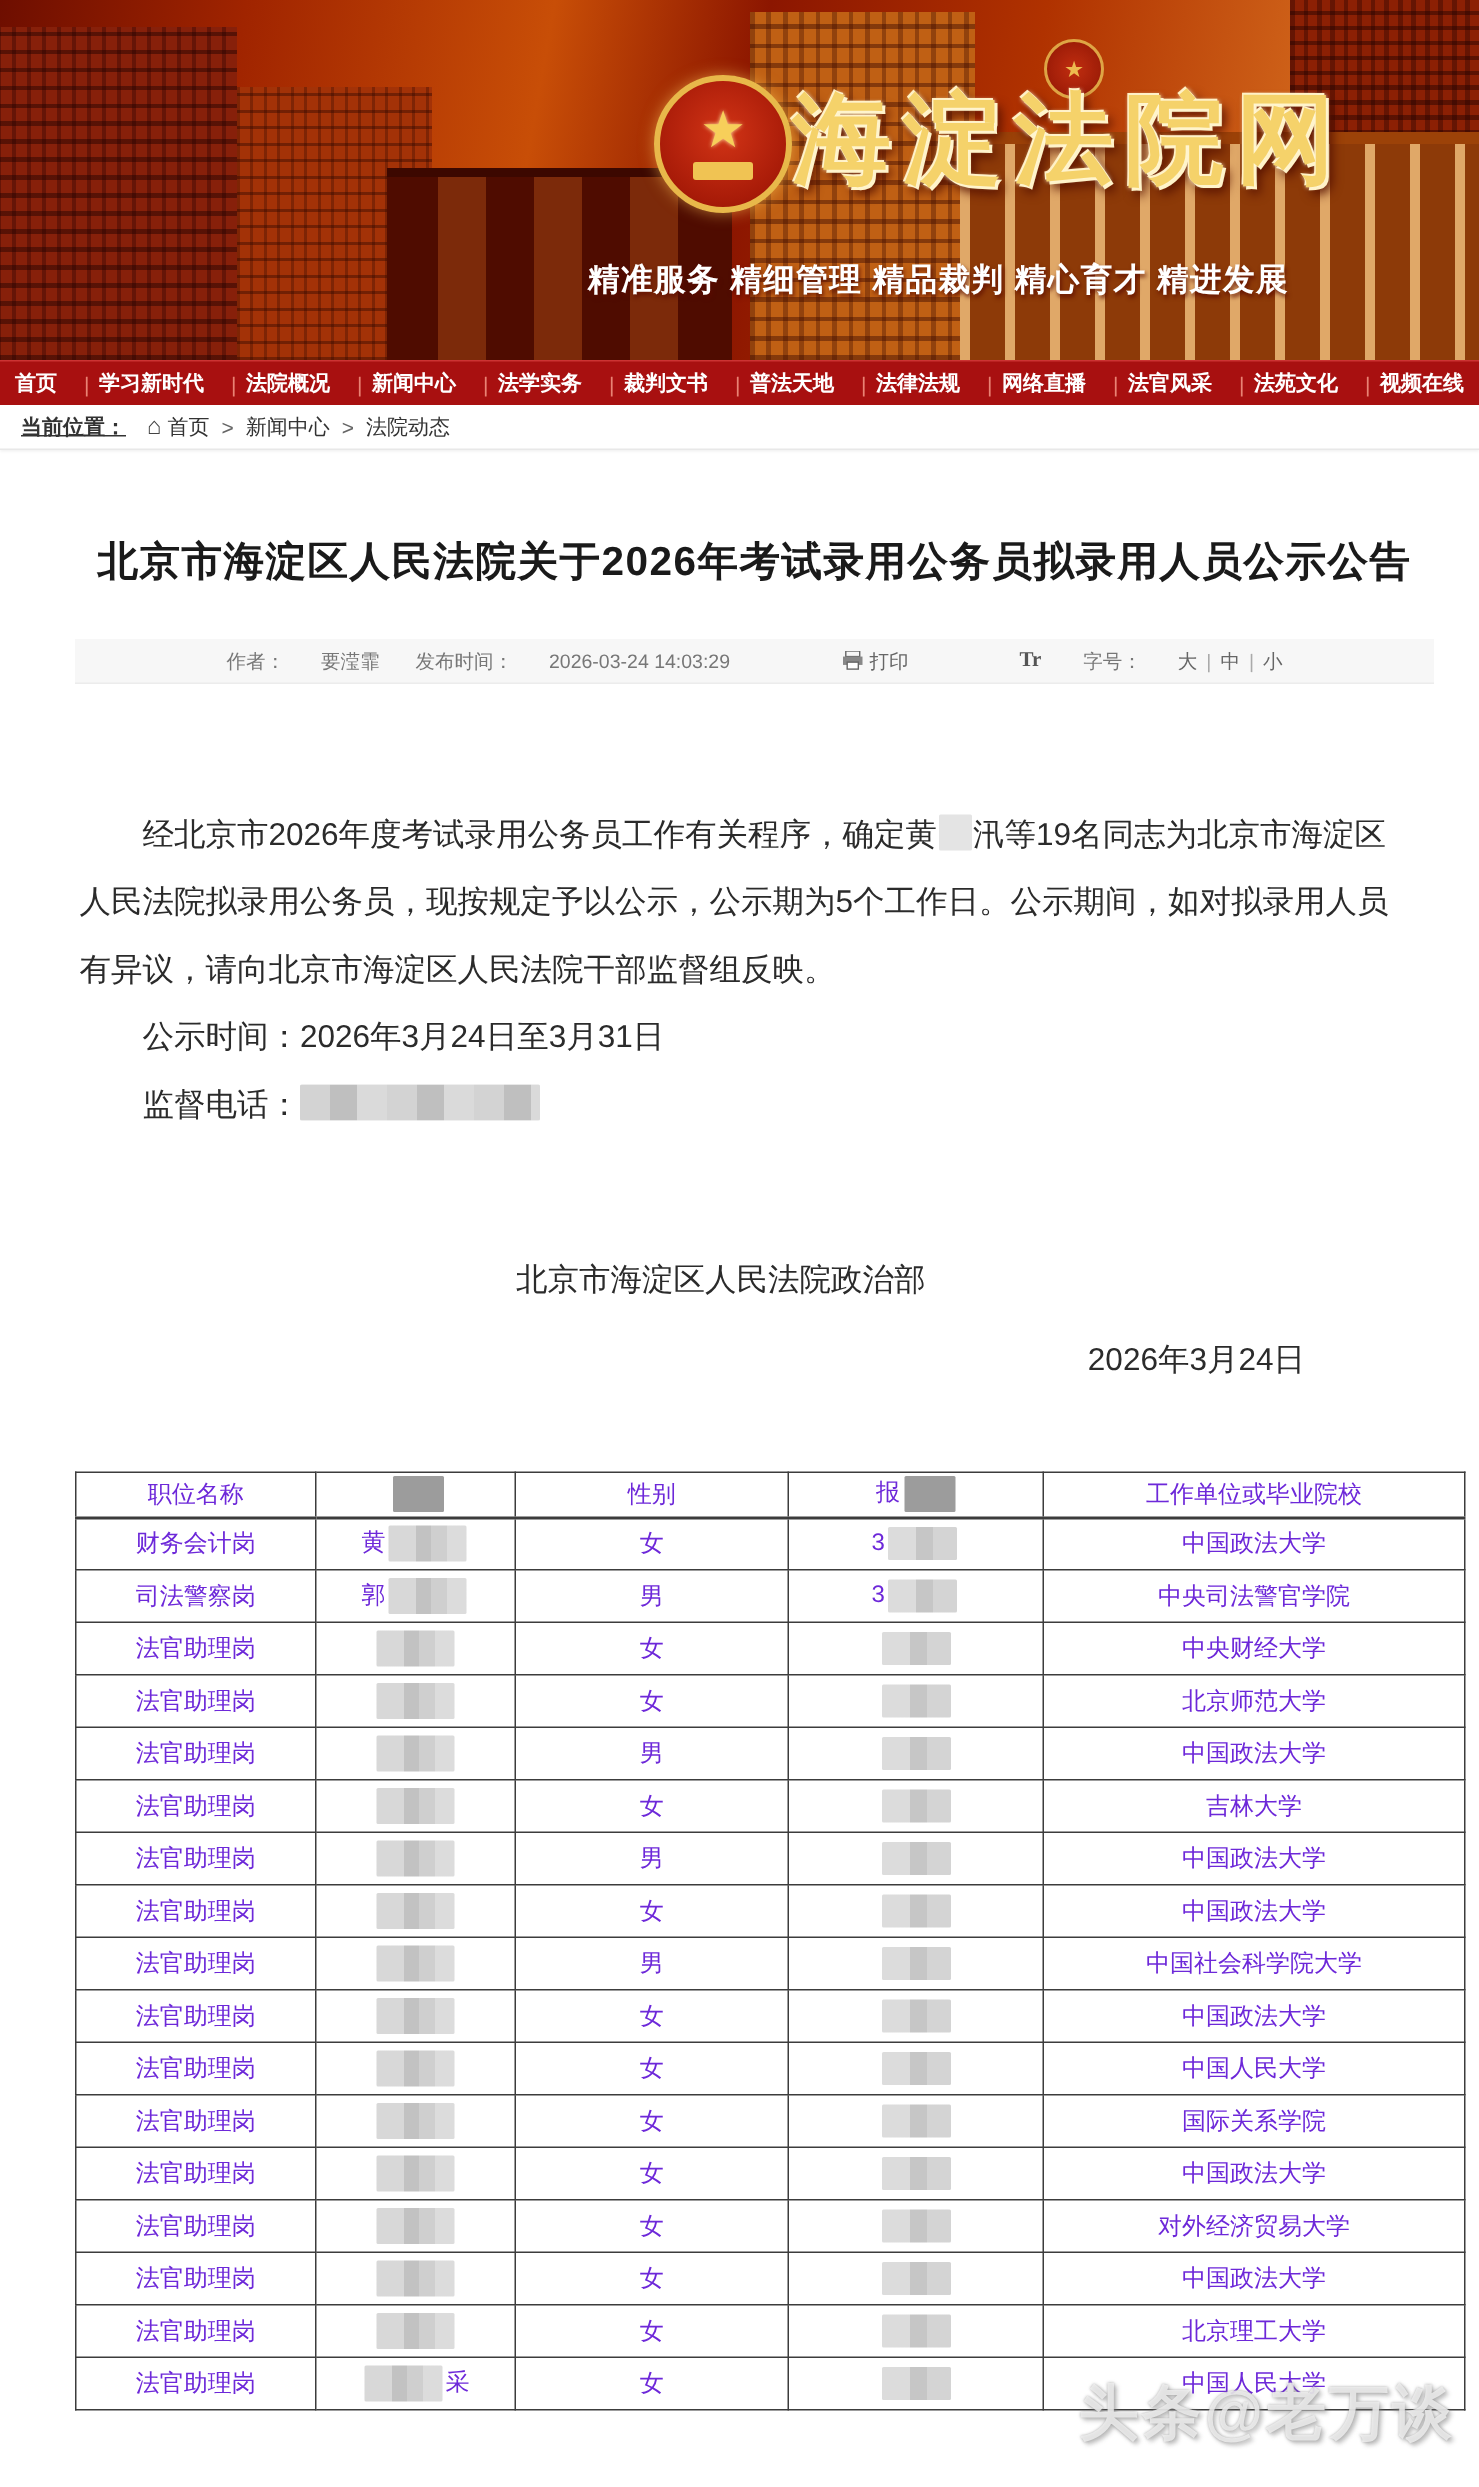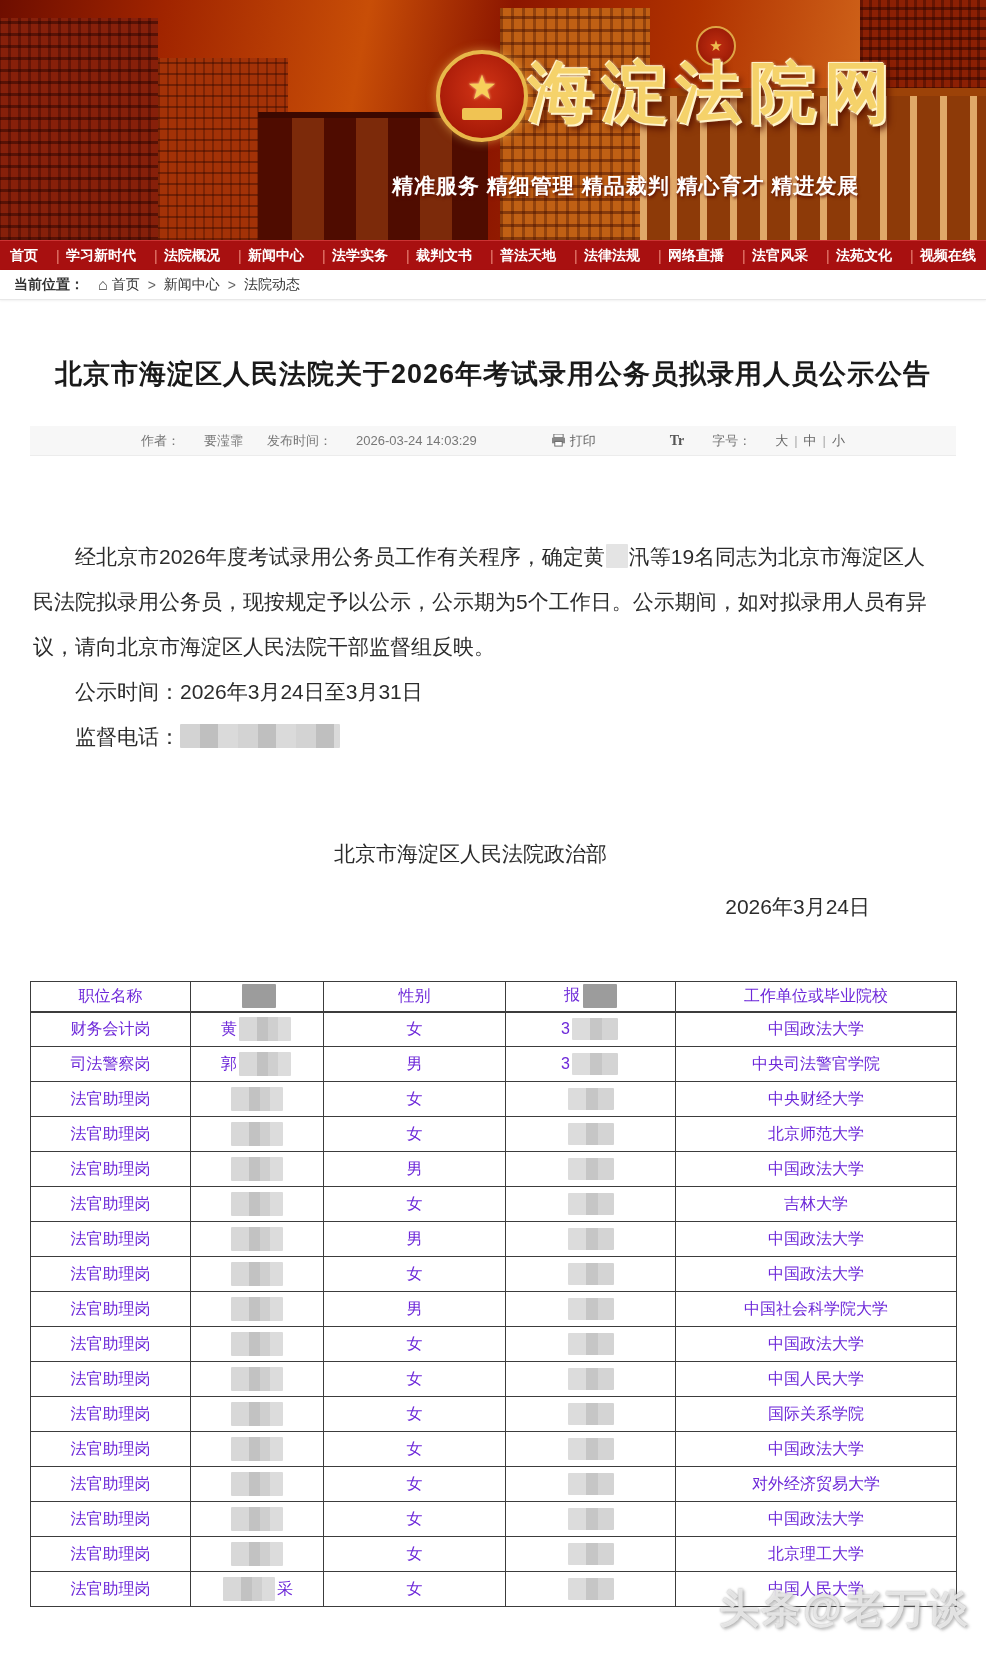--- a/index.html
+++ b/index.html
@@ -63,27 +63,27 @@
   .topnav ul { list-style:none; display:flex; align-items:center; justify-content:space-between;
     height:30px; padding:0 10px; }
   .topnav li { display:flex; align-items:center; color:#fff; font-size:14px; font-weight:700;
     white-space:nowrap; cursor:pointer; }
   .topnav li:not(:last-child)::after { content:"|"; color:rgba(255,170,150,.75); font-weight:400;
     margin-left:18px; }
 
   
   .breadcrumb { height:30px; background:#fff; display:flex; align-items:center; padding:0 14px;
     font-size:14px; color:#333; border-bottom:1px solid #e8e8e8; box-shadow:0 1px 2px rgba(0,0,0,.06); }
-  .breadcrumb .bc-label { font-weight:700; margin-right:14px; }
+  .breadcrumb .bc-label { font-weight:700; margin-right:14px;text-decoration:underline; }
   .breadcrumb .home-icon { font-size:16px; margin-right:4px; color:#444; }
   .breadcrumb a { color:#333; text-decoration:none; cursor:pointer; }
   .breadcrumb .sep { margin:0 8px; color:#666; }
 
   
-  .content { padding:0 30px; position:relative; }
+  .content { padding:0 30px; position:relative;margin-left:20px; }
   h1.article-title {
     margin-top:56px; text-align:center; font-size:27px; font-weight:700; color:#1a1a1a;
     letter-spacing:1px;
   }
   .meta-bar {
     margin-top:34px; height:30px; background:#f7f7f7; border-bottom:1px solid #ececec;
     display:flex; align-items:center; justify-content:center; gap:24px;
     font-size:13px; color:#777;
   }
   .meta-bar .gap { width:26px; }

